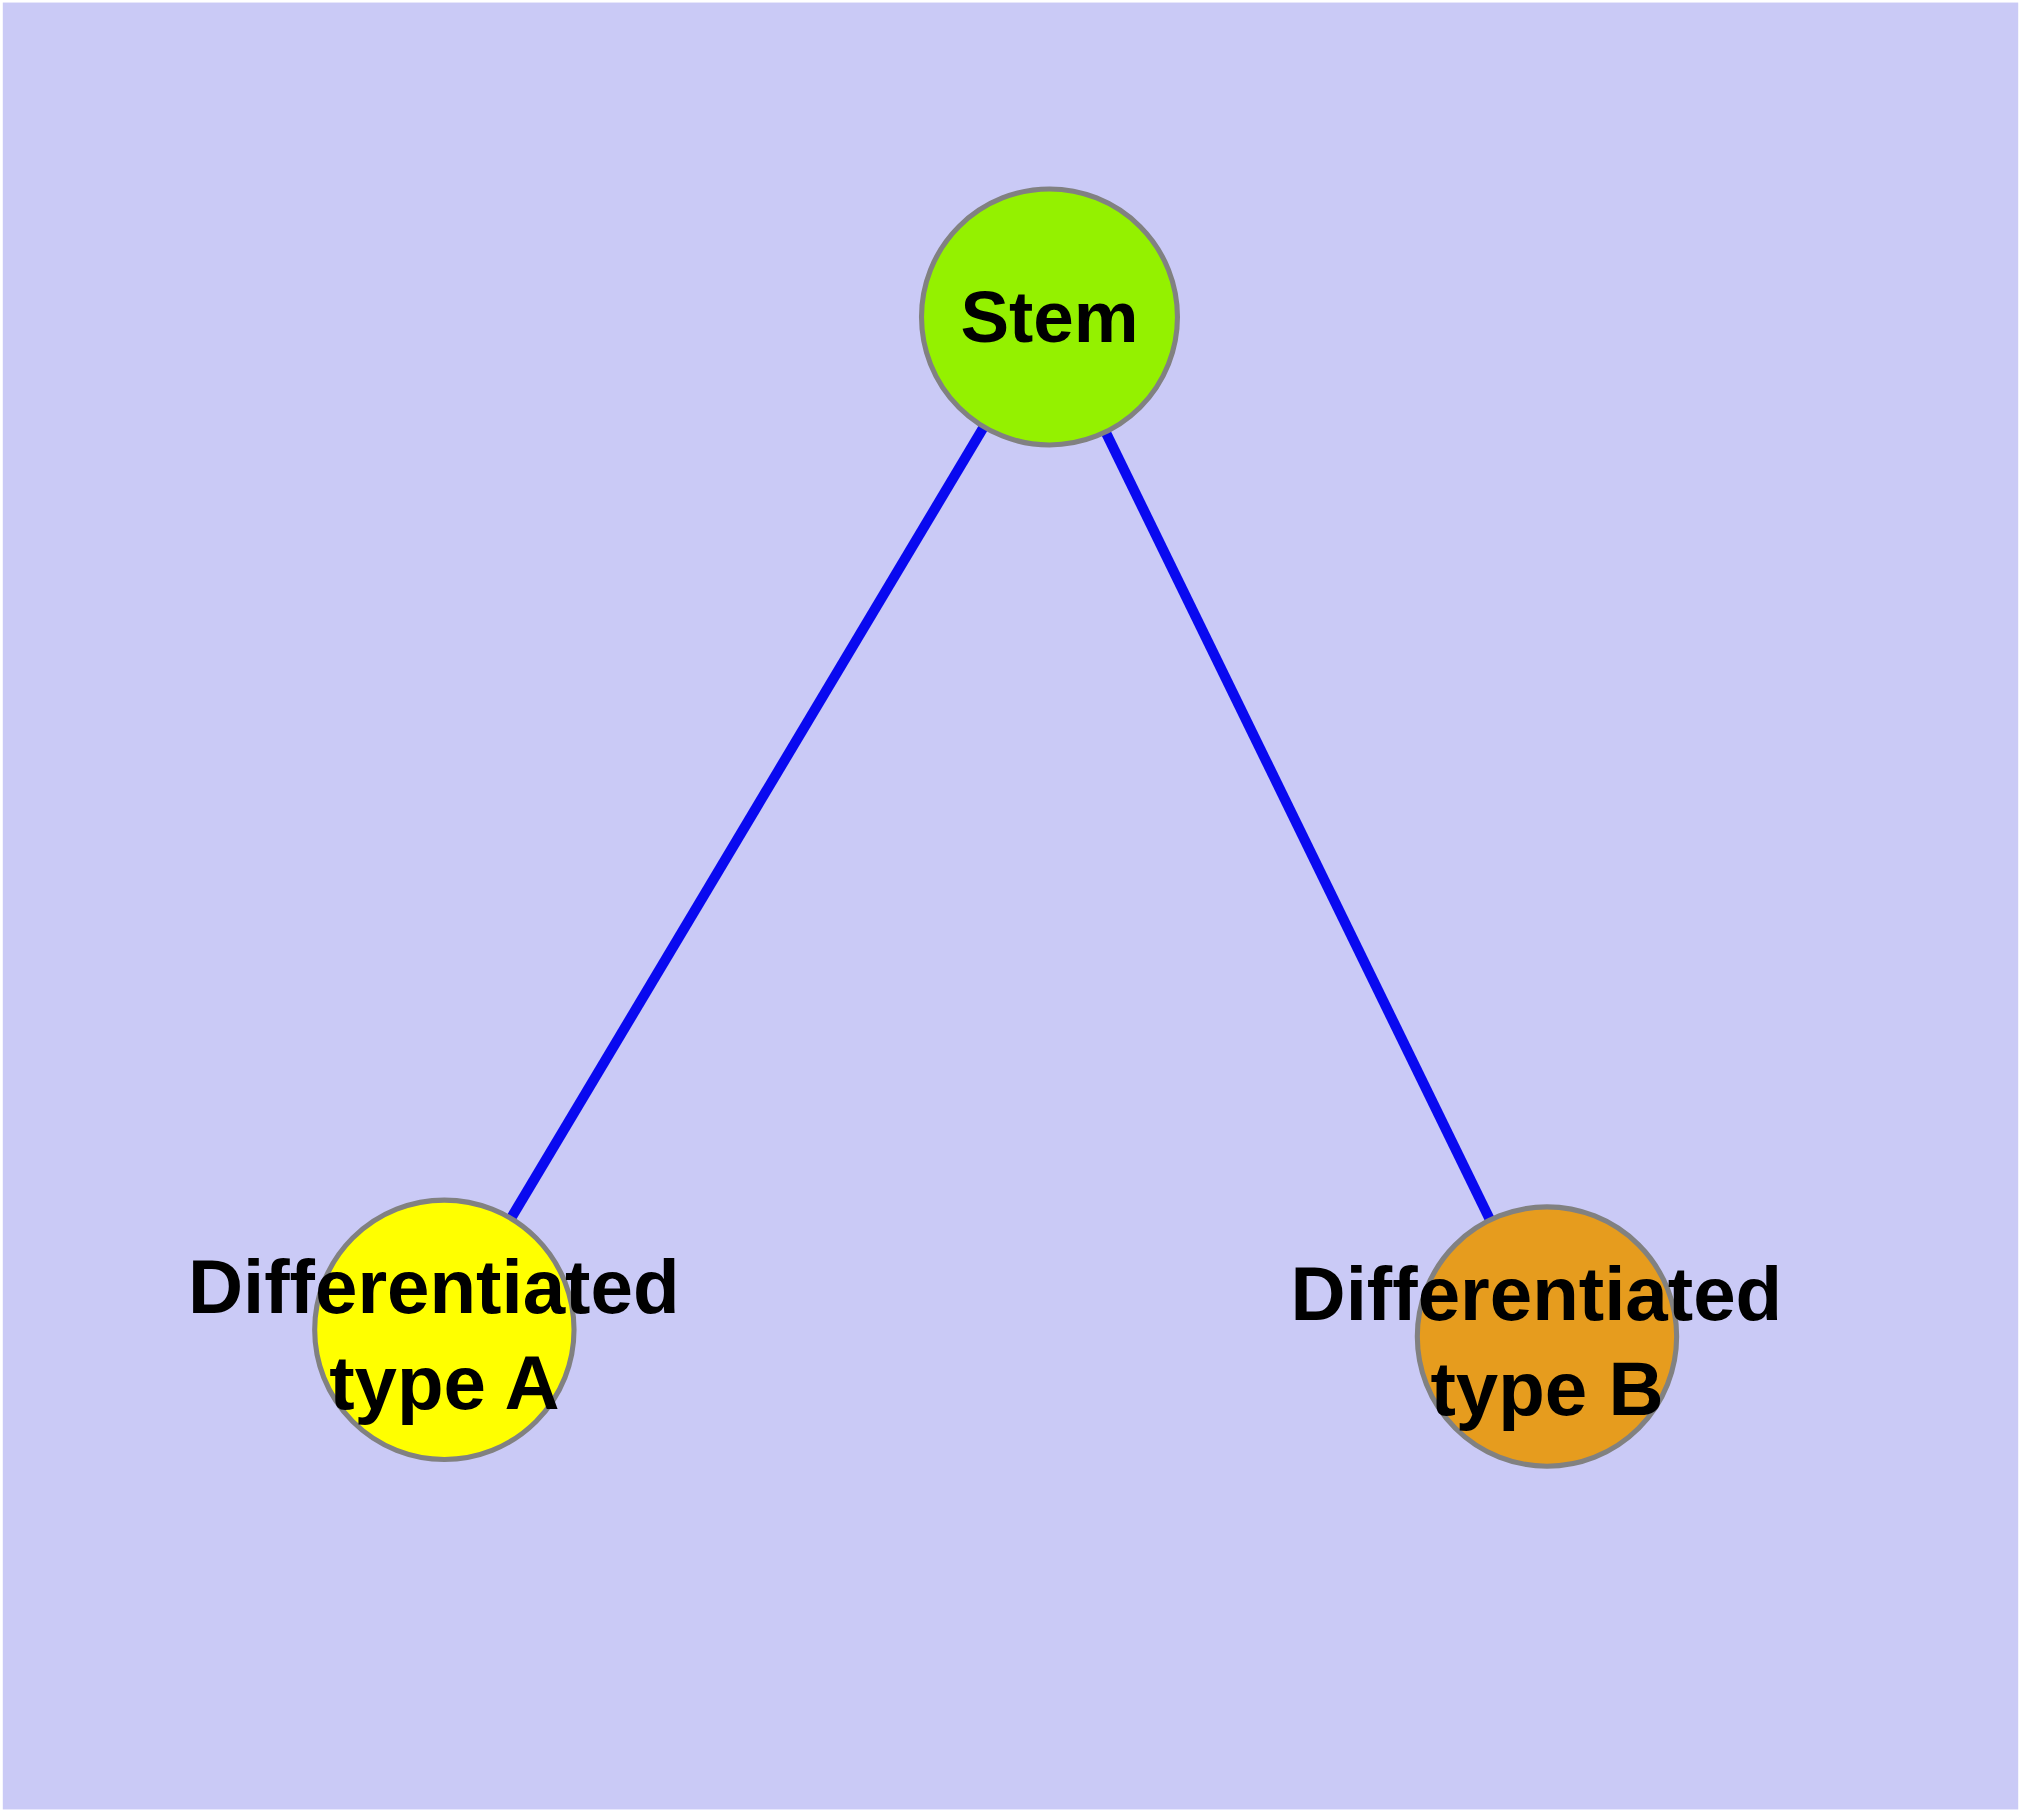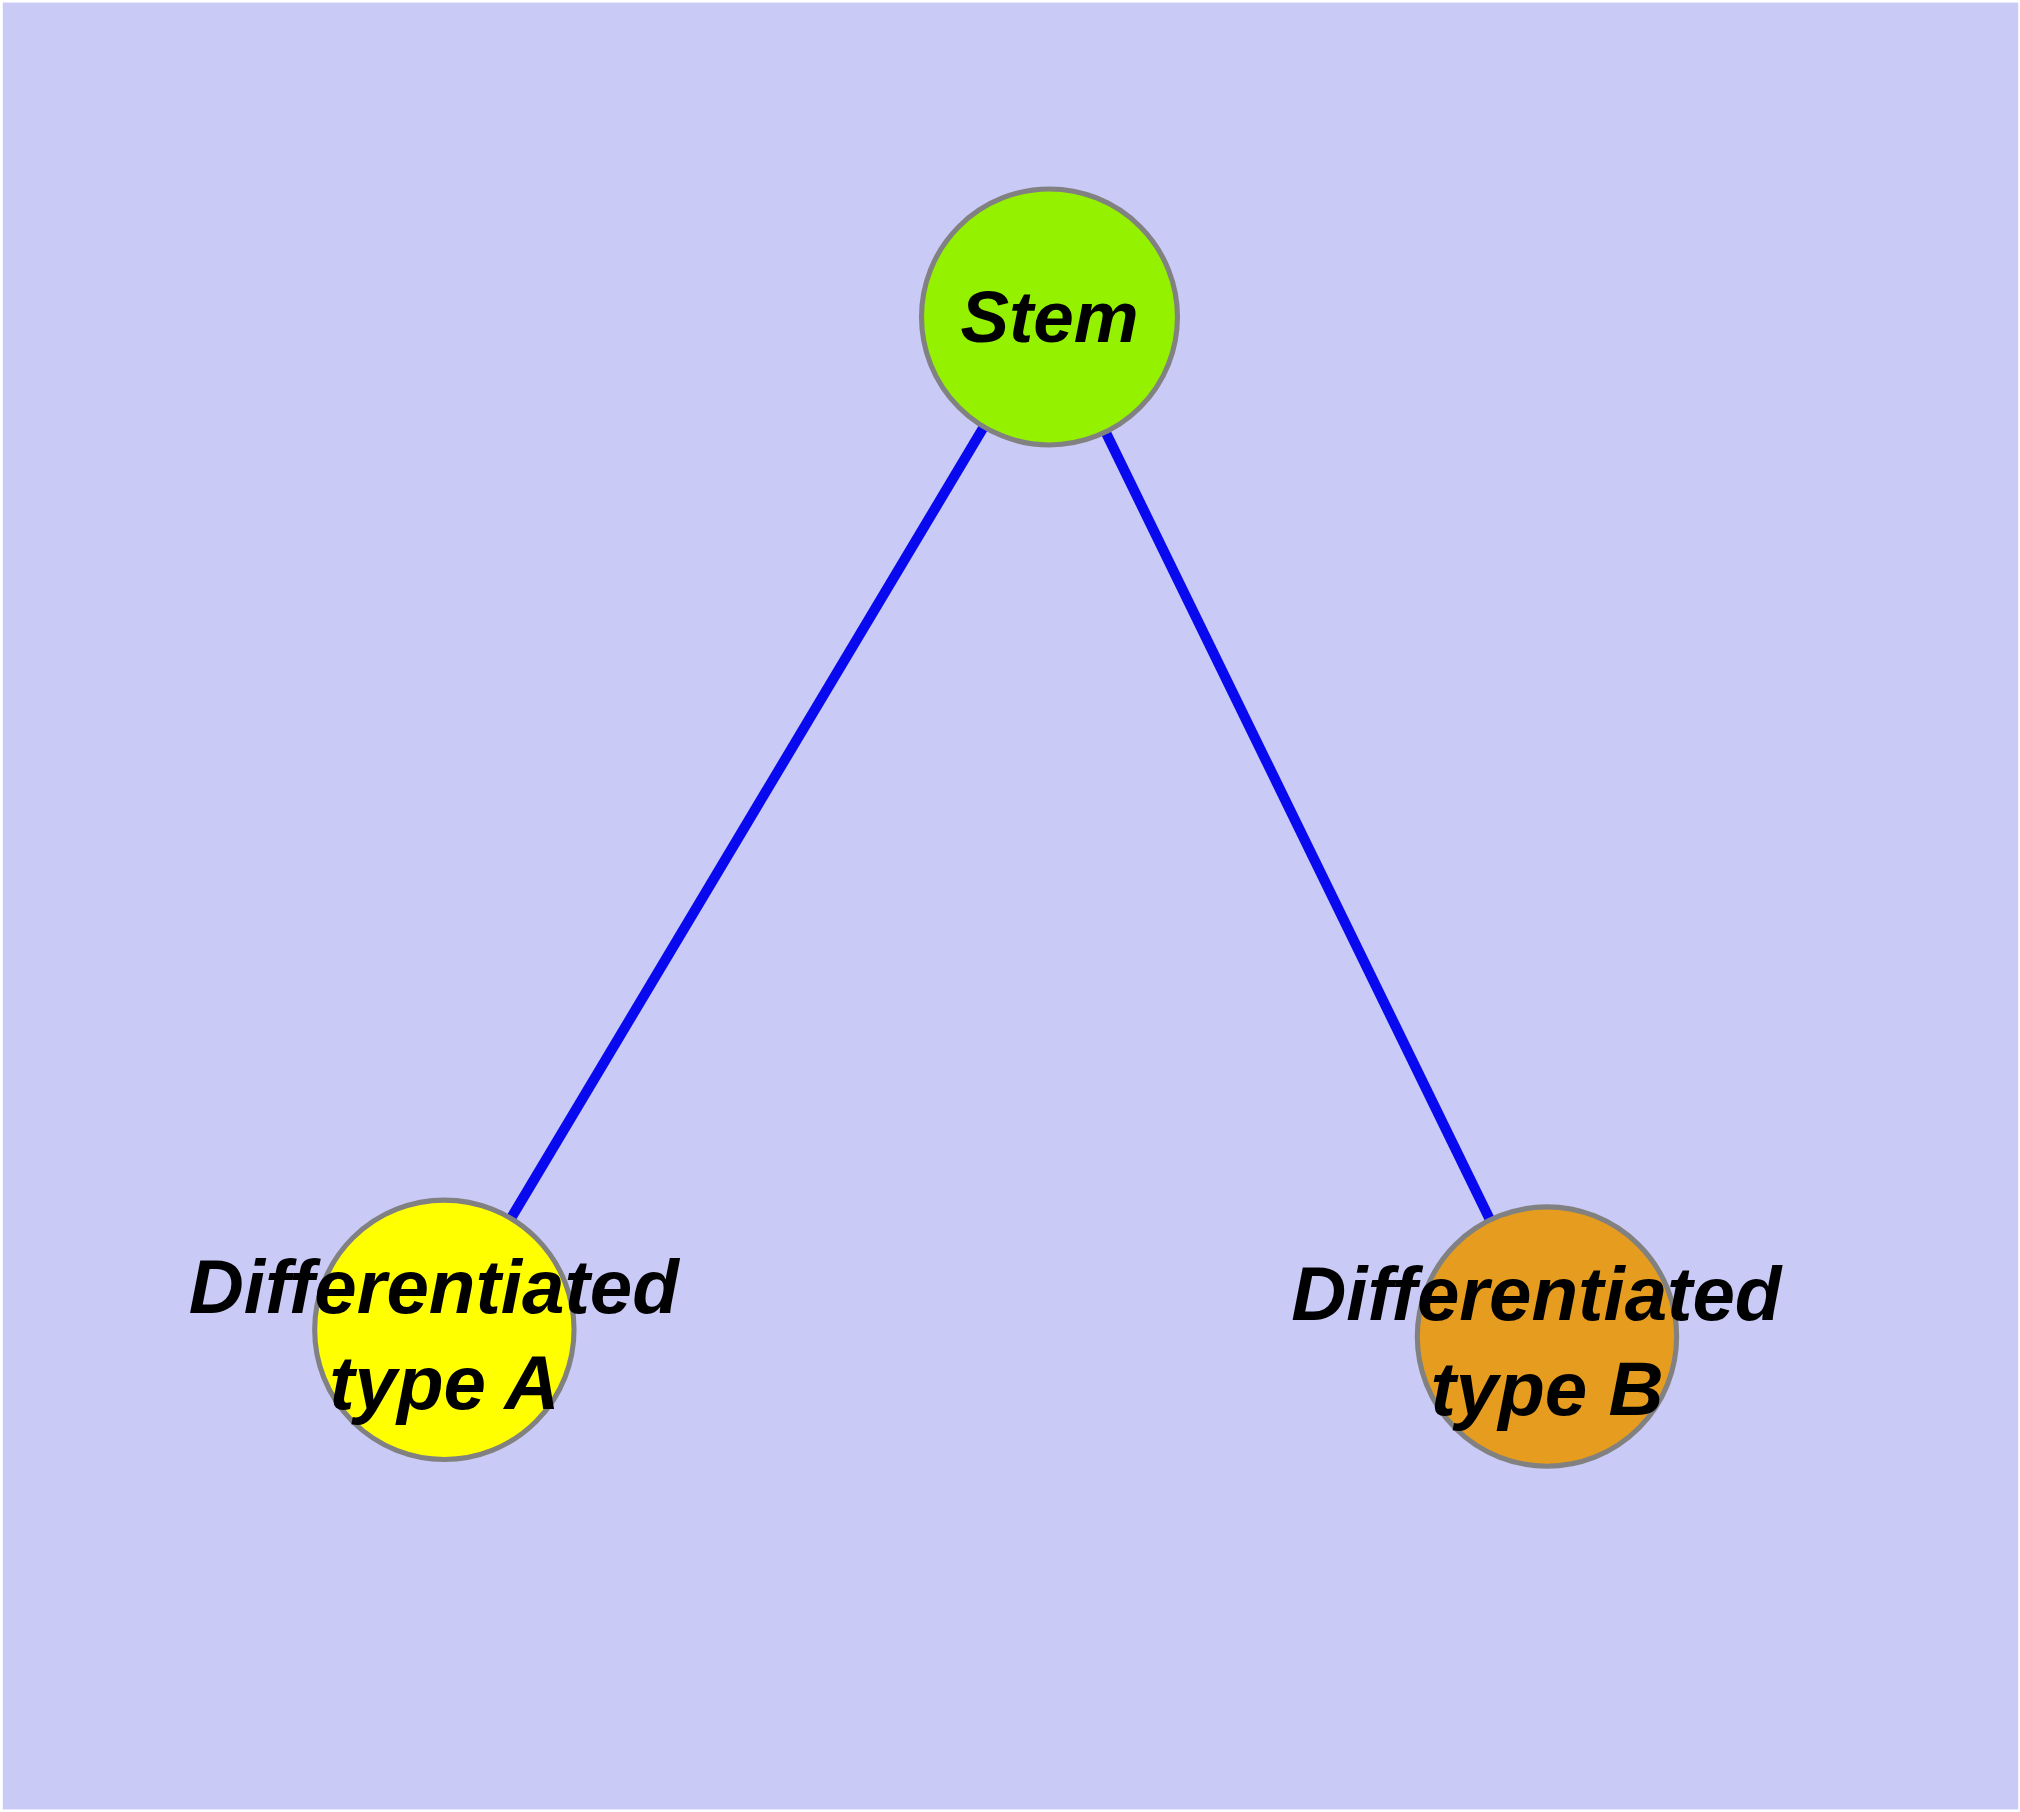--- a/index.html
+++ b/index.html
@@ -7,21 +7,20 @@
     padding: 0;
     background: #ffffff;
     width: 2021px;
     height: 1812px;
     overflow: hidden;
     font-family: "Liberation Sans", sans-serif;
   }
   .diagram-wrap {
     width: 2021px;
     height: 1288px;
-    font-style: italic;
   }
   svg {
     display: block;
     width: 2021px;
     height: 1812px;
   }
   .node-circle {
     stroke-width: 6px;
     cursor: pointer;
   }

